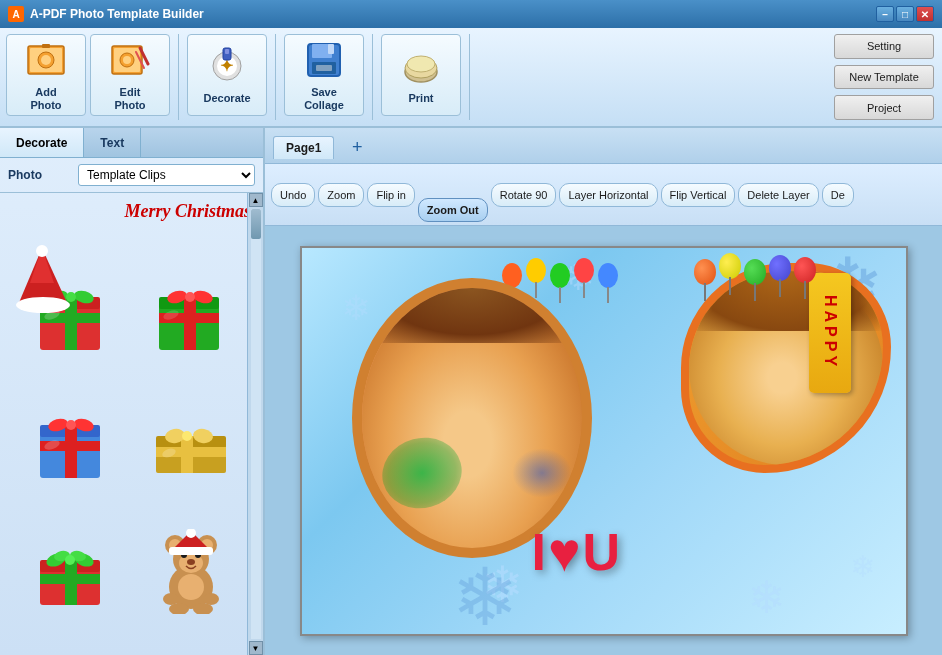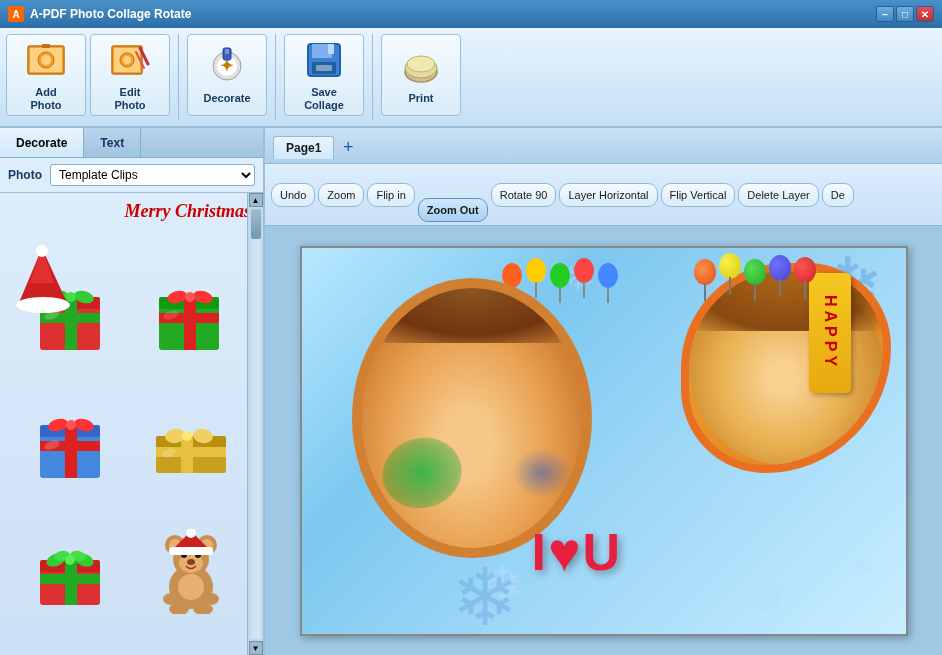--- a/index.html
+++ b/index.html
@@ -181,20 +181,21 @@
       white-space: nowrap;
     }
     .clips-select {
       flex: 1;
       height: 22px;
       border: 1px solid #80b0d0;
       border-radius: 3px;
       background: white;
       font-size: 12px;
       padding: 0 4px;
+      margin-left: 28px;
     }
 
     
     #clips-area {
       flex: 1;
       overflow: hidden;
       position: relative;
       display: flex;
       flex-direction: column;
     }
@@ -273,21 +274,21 @@
     }
 
     
     #page-tabs {
       display: flex;
       align-items: center;
       background: linear-gradient(to bottom, #c8e0f4, #b0d0ea);
       border-bottom: 1px solid #90b8d8;
       padding: 4px 8px 0 8px;
       height: 36px;
-      gap: 4px;
+      gap: 13px;
     }
     .page-tab {
       padding: 4px 12px;
       background: linear-gradient(to bottom, #e8f4ff, #d0e8f8);
       border: 1px solid #90b8d8;
       border-bottom: none;
       border-radius: 3px 3px 0 0;
       cursor: pointer;
       font-size: 12px;
       font-weight: bold;
@@ -363,21 +364,21 @@
       left: 200px;
       display: flex;
       gap: 4px;
     }
   </style>
 </head>
 <body>
 
 <div id="titlebar">
   <div id="titlebar-icon">A</div>
-  <span>A-PDF Photo Collage Rotate</span>
+  <span>A-PDF Photo Template Builder</span>
   <div id="titlebar-controls">
     <div class="title-btn">–</div>
     <div class="title-btn">□</div>
     <div class="title-btn close-btn">✕</div>
   </div>
 </div>
 
 <div id="toolbar">
   <div class="toolbar-group">
 
@@ -448,20 +449,25 @@
         <svg width="44" height="44" viewBox="0 0 44 44">
           <ellipse cx="22" cy="28" rx="16" ry="10" fill="#d0c090" stroke="#a09060" stroke-width="1.5"></ellipse>
           <ellipse cx="22" cy="24" rx="16" ry="10" fill="#e8d8a0" stroke="#b0a060" stroke-width="1"></ellipse>
           <ellipse cx="22" cy="20" rx="14" ry="8" fill="#f0e8b0" stroke="#c0b070" stroke-width="1"></ellipse>
         </svg>
       </div>
       <div class="tool-btn-label">Print</div>
     </div>
   </div>
 
+  <div id="toolbar-right">
+    <div class="right-btn">Setting</div>
+    <div class="right-btn">New Template</div>
+    <div class="right-btn">Project</div>
+  </div>
 </div>
 
 <div id="main-content">
 
   <div id="left-panel">
 
     <div id="tab-bar">
       <div class="tab active">Decorate</div>
       <div class="tab">Text</div>
     </div>

